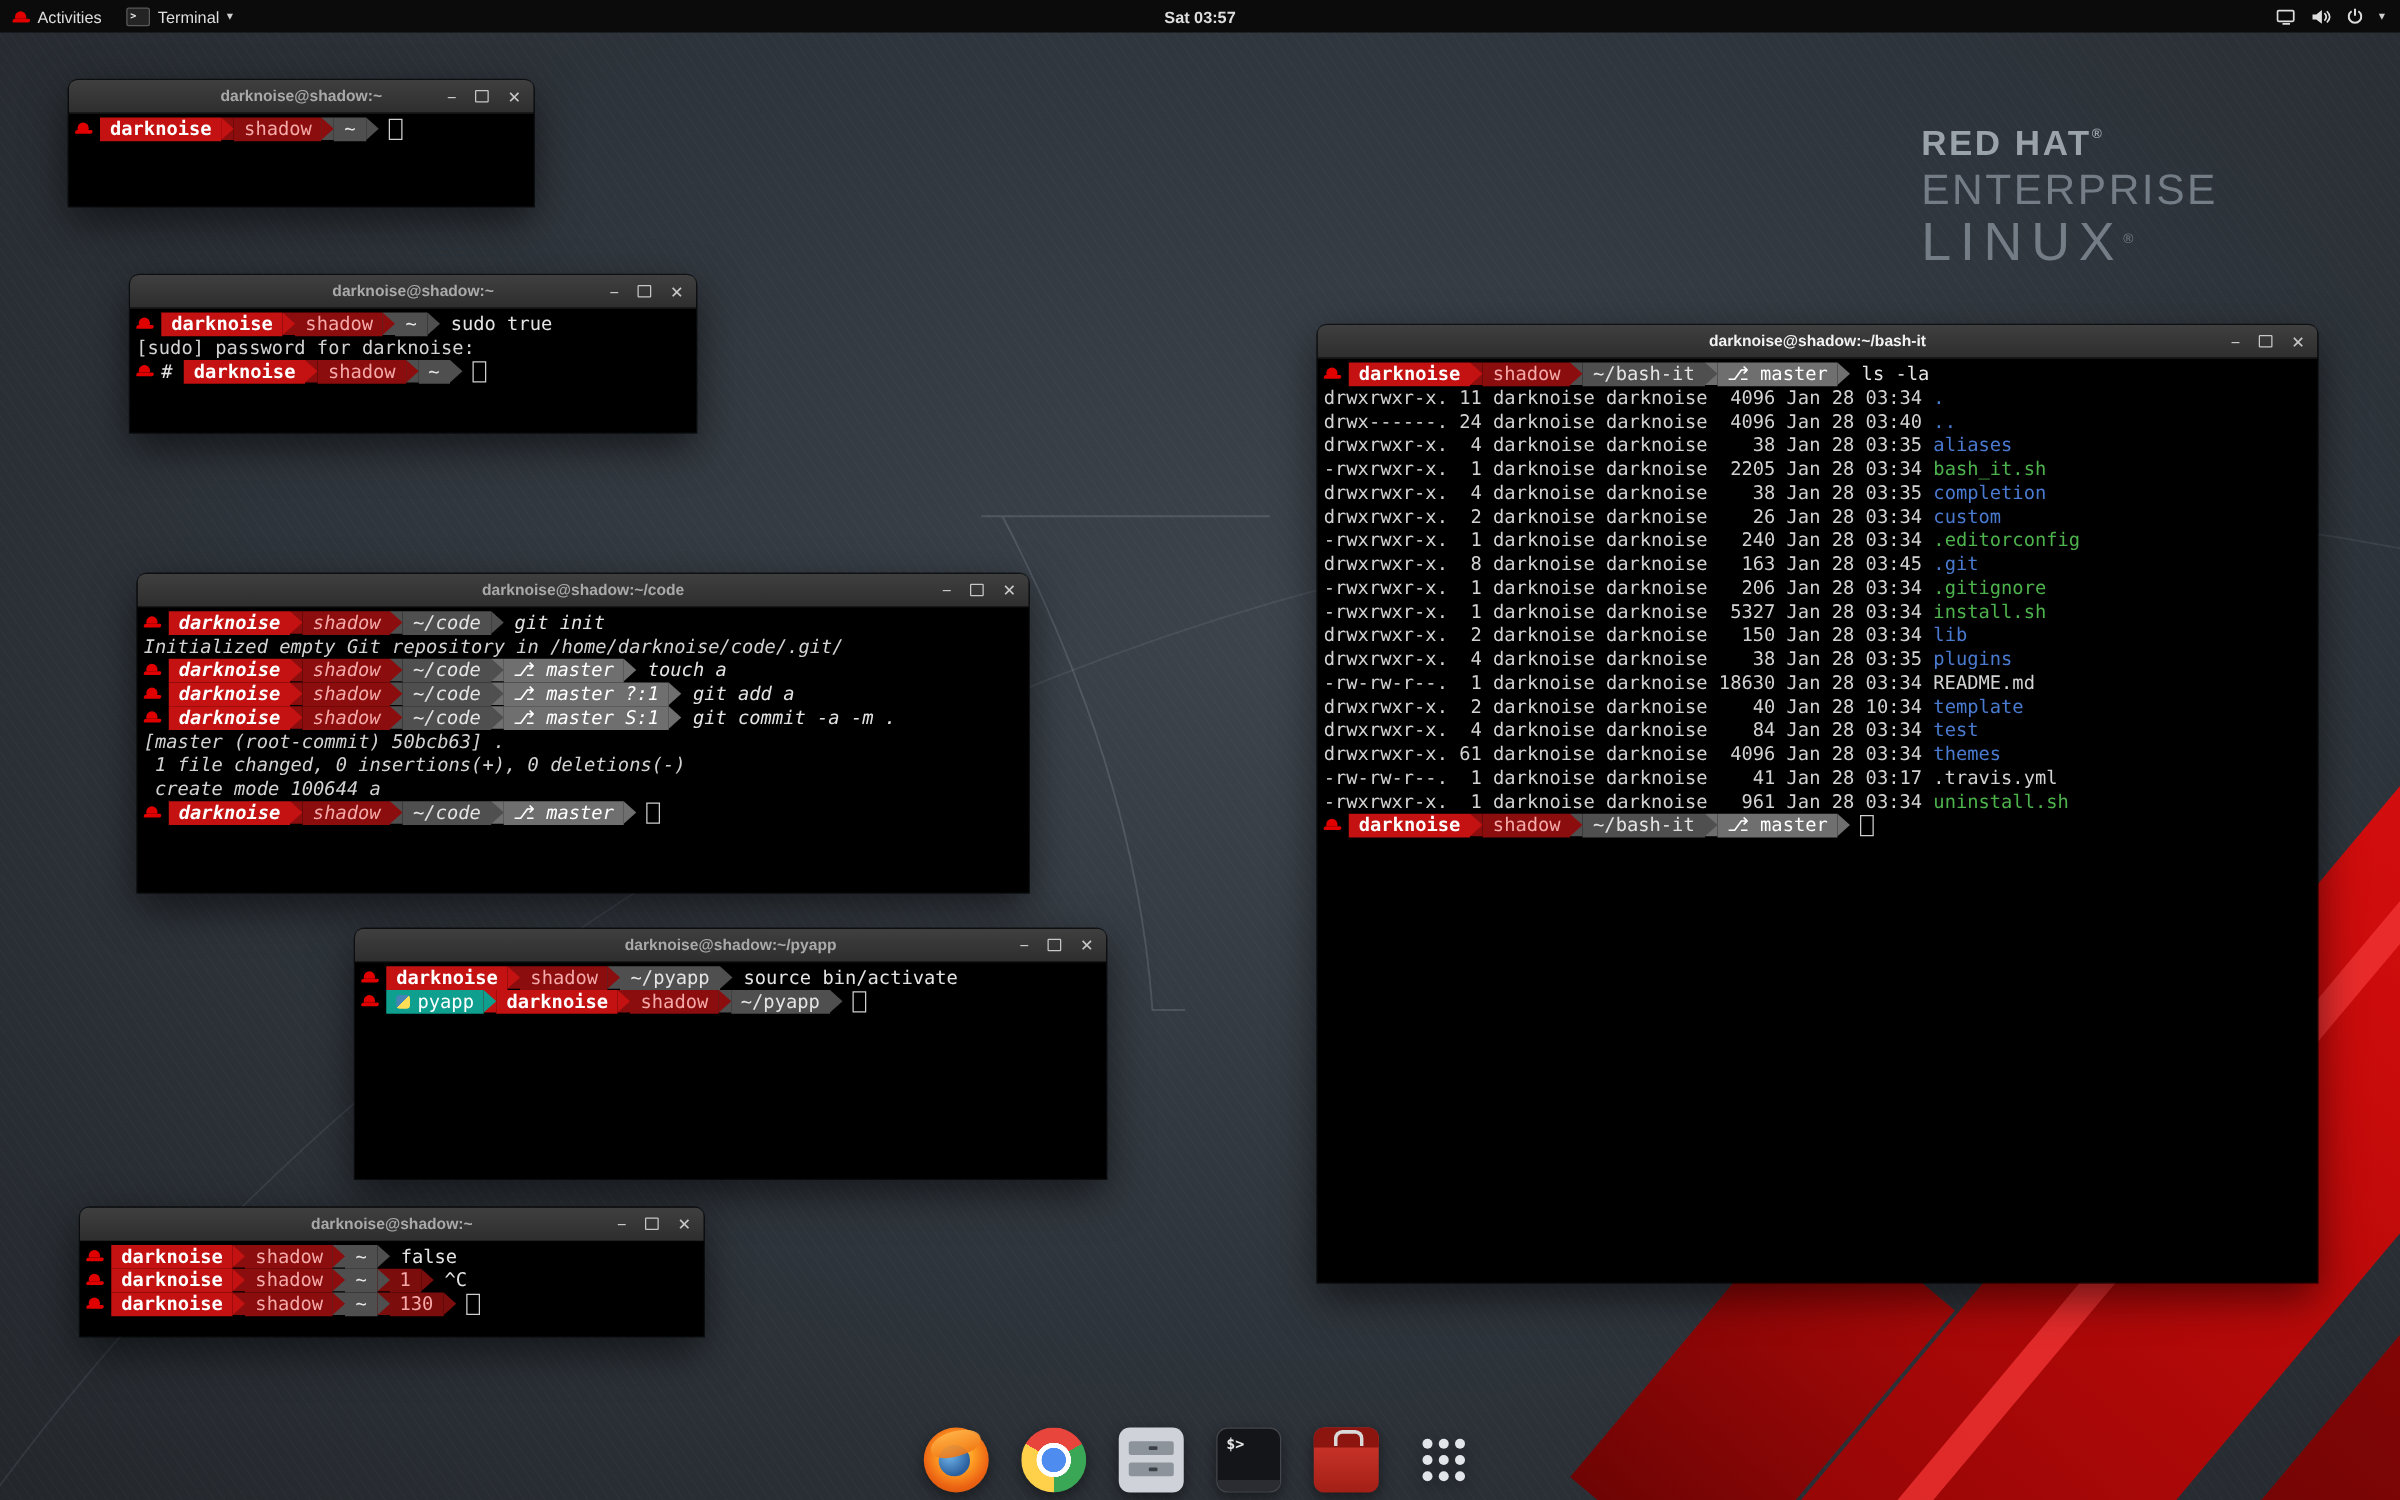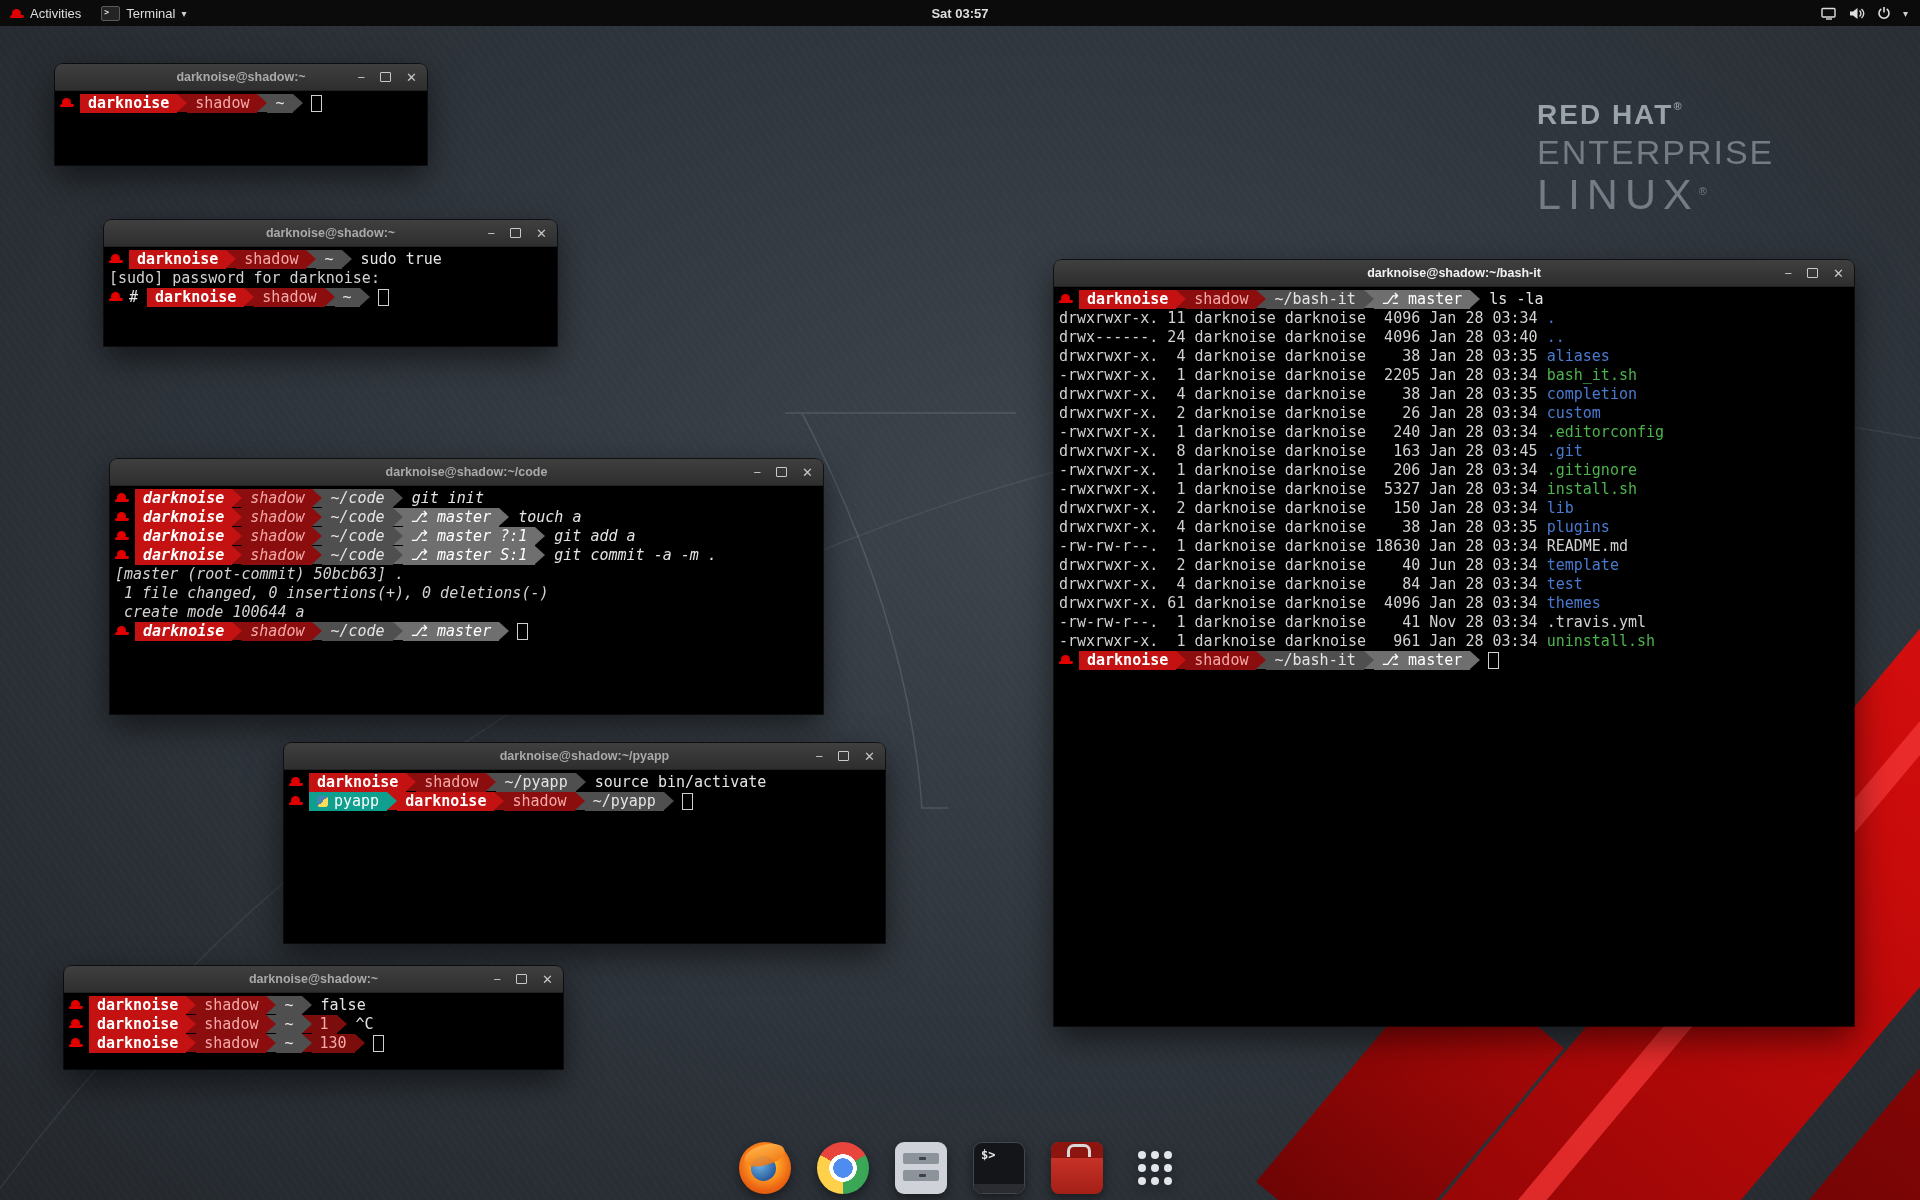--- a/index.html
+++ b/index.html
@@ -171,20 +171,21 @@
       <div class="titlebar">
         <span class="wtitle">darknoise@shadow:~/code</span>
         <div class="wbtns">
           <span class="wbtn">−</span>
           <span class="wbtn wbtn-max"></span>
           <span class="wbtn">✕</span>
         </div>
       </div>
       <div class="tbody" style="height: 229px; overflow: hidden; font-style: italic;">
         <div class="tline"><span class="hat"></span><span class="pseg" style="color: rgb(255, 255, 255); font-weight: 700; background: rgb(196, 17, 17);">darknoise</span><span class="parrow" style="border-left-color: rgb(196, 17, 17); background: rgb(140, 13, 13);"></span><span class="pseg" style="color: rgb(245, 169, 169); background: rgb(140, 13, 13);">shadow</span><span class="parrow" style="border-left-color: rgb(140, 13, 13); background: rgb(79, 79, 79);"></span><span class="pseg" style="color: rgb(228, 228, 228); background: rgb(79, 79, 79);">~/code</span><span class="parrow" style="border-left-color: rgb(79, 79, 79);"></span><span class="ptext" style="color: rgb(228, 228, 228);"> git init</span></div>
+        <div class="tline"><span class="ptext">Initialized empty Git repository in /home/darknoise/code/.git/</span></div>
         <div class="tline"><span class="hat"></span><span class="pseg" style="color: rgb(255, 255, 255); font-weight: 700; background: rgb(196, 17, 17);">darknoise</span><span class="parrow" style="border-left-color: rgb(196, 17, 17); background: rgb(140, 13, 13);"></span><span class="pseg" style="color: rgb(245, 169, 169); background: rgb(140, 13, 13);">shadow</span><span class="parrow" style="border-left-color: rgb(140, 13, 13); background: rgb(79, 79, 79);"></span><span class="pseg" style="color: rgb(228, 228, 228); background: rgb(79, 79, 79);">~/code</span><span class="parrow" style="border-left-color: rgb(79, 79, 79); background: rgb(111, 111, 111);"></span><span class="pseg" style="color: rgb(255, 255, 255); background: rgb(111, 111, 111);">⎇ master</span><span class="parrow" style="border-left-color: rgb(111, 111, 111);"></span><span class="ptext" style="color: rgb(228, 228, 228);"> touch a</span></div>
         <div class="tline"><span class="hat"></span><span class="pseg" style="color: rgb(255, 255, 255); font-weight: 700; background: rgb(196, 17, 17);">darknoise</span><span class="parrow" style="border-left-color: rgb(196, 17, 17); background: rgb(140, 13, 13);"></span><span class="pseg" style="color: rgb(245, 169, 169); background: rgb(140, 13, 13);">shadow</span><span class="parrow" style="border-left-color: rgb(140, 13, 13); background: rgb(79, 79, 79);"></span><span class="pseg" style="color: rgb(228, 228, 228); background: rgb(79, 79, 79);">~/code</span><span class="parrow" style="border-left-color: rgb(79, 79, 79); background: rgb(111, 111, 111);"></span><span class="pseg" style="color: rgb(255, 255, 255); background: rgb(111, 111, 111);">⎇ master ?:1</span><span class="parrow" style="border-left-color: rgb(111, 111, 111);"></span><span class="ptext" style="color: rgb(228, 228, 228);"> git add a</span></div>
         <div class="tline"><span class="hat"></span><span class="pseg" style="color: rgb(255, 255, 255); font-weight: 700; background: rgb(196, 17, 17);">darknoise</span><span class="parrow" style="border-left-color: rgb(196, 17, 17); background: rgb(140, 13, 13);"></span><span class="pseg" style="color: rgb(245, 169, 169); background: rgb(140, 13, 13);">shadow</span><span class="parrow" style="border-left-color: rgb(140, 13, 13); background: rgb(79, 79, 79);"></span><span class="pseg" style="color: rgb(228, 228, 228); background: rgb(79, 79, 79);">~/code</span><span class="parrow" style="border-left-color: rgb(79, 79, 79); background: rgb(111, 111, 111);"></span><span class="pseg" style="color: rgb(255, 255, 255); background: rgb(111, 111, 111);">⎇ master S:1</span><span class="parrow" style="border-left-color: rgb(111, 111, 111);"></span><span class="ptext" style="color: rgb(228, 228, 228);"> git commit -a -m .</span></div>
         <div class="tline"><span class="ptext">[master (root-commit) 50bcb63] .</span></div>
         <div class="tline"><span class="ptext"> 1 file changed, 0 insertions(+), 0 deletions(-)</span></div>
         <div class="tline"><span class="ptext"> create mode 100644 a</span></div>
         <div class="tline"><span class="hat"></span><span class="pseg" style="color: rgb(255, 255, 255); font-weight: 700; background: rgb(196, 17, 17);">darknoise</span><span class="parrow" style="border-left-color: rgb(196, 17, 17); background: rgb(140, 13, 13);"></span><span class="pseg" style="color: rgb(245, 169, 169); background: rgb(140, 13, 13);">shadow</span><span class="parrow" style="border-left-color: rgb(140, 13, 13); background: rgb(79, 79, 79);"></span><span class="pseg" style="color: rgb(228, 228, 228); background: rgb(79, 79, 79);">~/code</span><span class="parrow" style="border-left-color: rgb(79, 79, 79); background: rgb(111, 111, 111);"></span><span class="pseg" style="color: rgb(255, 255, 255); background: rgb(111, 111, 111);">⎇ master</span><span class="parrow" style="border-left-color: rgb(111, 111, 111);"></span><span class="cursor"></span></div>
       </div>
     </div>
     <div class="twin" style="left: 284px; top: 743px; width: 601px; height: 200px; z-index: 5;">
@@ -233,24 +234,24 @@
         <div class="tline"><span class="ptext">-rwxrwxr-x.  1 darknoise darknoise  2205 Jan 28 03:34 </span><span class="ptext" style="color: rgb(77, 179, 77);">bash_it.sh</span></div>
         <div class="tline"><span class="ptext">drwxrwxr-x.  4 darknoise darknoise    38 Jan 28 03:35 </span><span class="ptext" style="color: rgb(74, 122, 208);">completion</span></div>
         <div class="tline"><span class="ptext">drwxrwxr-x.  2 darknoise darknoise    26 Jan 28 03:34 </span><span class="ptext" style="color: rgb(74, 122, 208);">custom</span></div>
         <div class="tline"><span class="ptext">-rwxrwxr-x.  1 darknoise darknoise   240 Jan 28 03:34 </span><span class="ptext" style="color: rgb(77, 179, 77);">.editorconfig</span></div>
         <div class="tline"><span class="ptext">drwxrwxr-x.  8 darknoise darknoise   163 Jan 28 03:45 </span><span class="ptext" style="color: rgb(74, 122, 208);">.git</span></div>
         <div class="tline"><span class="ptext">-rwxrwxr-x.  1 darknoise darknoise   206 Jan 28 03:34 </span><span class="ptext" style="color: rgb(77, 179, 77);">.gitignore</span></div>
         <div class="tline"><span class="ptext">-rwxrwxr-x.  1 darknoise darknoise  5327 Jan 28 03:34 </span><span class="ptext" style="color: rgb(77, 179, 77);">install.sh</span></div>
         <div class="tline"><span class="ptext">drwxrwxr-x.  2 darknoise darknoise   150 Jan 28 03:34 </span><span class="ptext" style="color: rgb(74, 122, 208);">lib</span></div>
         <div class="tline"><span class="ptext">drwxrwxr-x.  4 darknoise darknoise    38 Jan 28 03:35 </span><span class="ptext" style="color: rgb(74, 122, 208);">plugins</span></div>
         <div class="tline"><span class="ptext">-rw-rw-r--.  1 darknoise darknoise 18630 Jan 28 03:34 README.md</span></div>
-        <div class="tline"><span class="ptext">drwxrwxr-x.  2 darknoise darknoise    40 Jun 28 03:34 </span><span class="ptext" style="color: rgb(74, 122, 208);">template</span></div>
+        <div class="tline"><span class="ptext">drwxrwxr-x.  2 darknoise darknoise    40 Jan 28 10:34 </span><span class="ptext" style="color: rgb(74, 122, 208);">template</span></div>
         <div class="tline"><span class="ptext">drwxrwxr-x.  4 darknoise darknoise    84 Jan 28 03:34 </span><span class="ptext" style="color: rgb(74, 122, 208);">test</span></div>
         <div class="tline"><span class="ptext">drwxrwxr-x. 61 darknoise darknoise  4096 Jan 28 03:34 </span><span class="ptext" style="color: rgb(74, 122, 208);">themes</span></div>
-        <div class="tline"><span class="ptext">-rw-rw-r--.  1 darknoise darknoise    41 Nov 28 03:34 .travis.yml</span></div>
+        <div class="tline"><span class="ptext">-rw-rw-r--.  1 darknoise darknoise    41 Jan 28 03:17 .travis.yml</span></div>
         <div class="tline"><span class="ptext">-rwxrwxr-x.  1 darknoise darknoise   961 Jan 28 03:34 </span><span class="ptext" style="color: rgb(77, 179, 77);">uninstall.sh</span></div>
         <div class="tline"><span class="hat"></span><span class="pseg" style="color: rgb(255, 255, 255); font-weight: 700; background: rgb(196, 17, 17);">darknoise</span><span class="parrow" style="border-left-color: rgb(196, 17, 17); background: rgb(140, 13, 13);"></span><span class="pseg" style="color: rgb(245, 169, 169); background: rgb(140, 13, 13);">shadow</span><span class="parrow" style="border-left-color: rgb(140, 13, 13); background: rgb(79, 79, 79);"></span><span class="pseg" style="color: rgb(228, 228, 228); background: rgb(79, 79, 79);">~/bash-it</span><span class="parrow" style="border-left-color: rgb(79, 79, 79); background: rgb(111, 111, 111);"></span><span class="pseg" style="color: rgb(255, 255, 255); background: rgb(111, 111, 111);">⎇ master</span><span class="parrow" style="border-left-color: rgb(111, 111, 111);"></span><span class="cursor"></span></div>
       </div>
     </div>
   </div>
 
 <div class="dock" id="dock">
     <div class="dock-icon di-firefox"></div>
     <div class="dock-icon di-chrome"></div>
     <div class="dock-icon di-files"></div>

